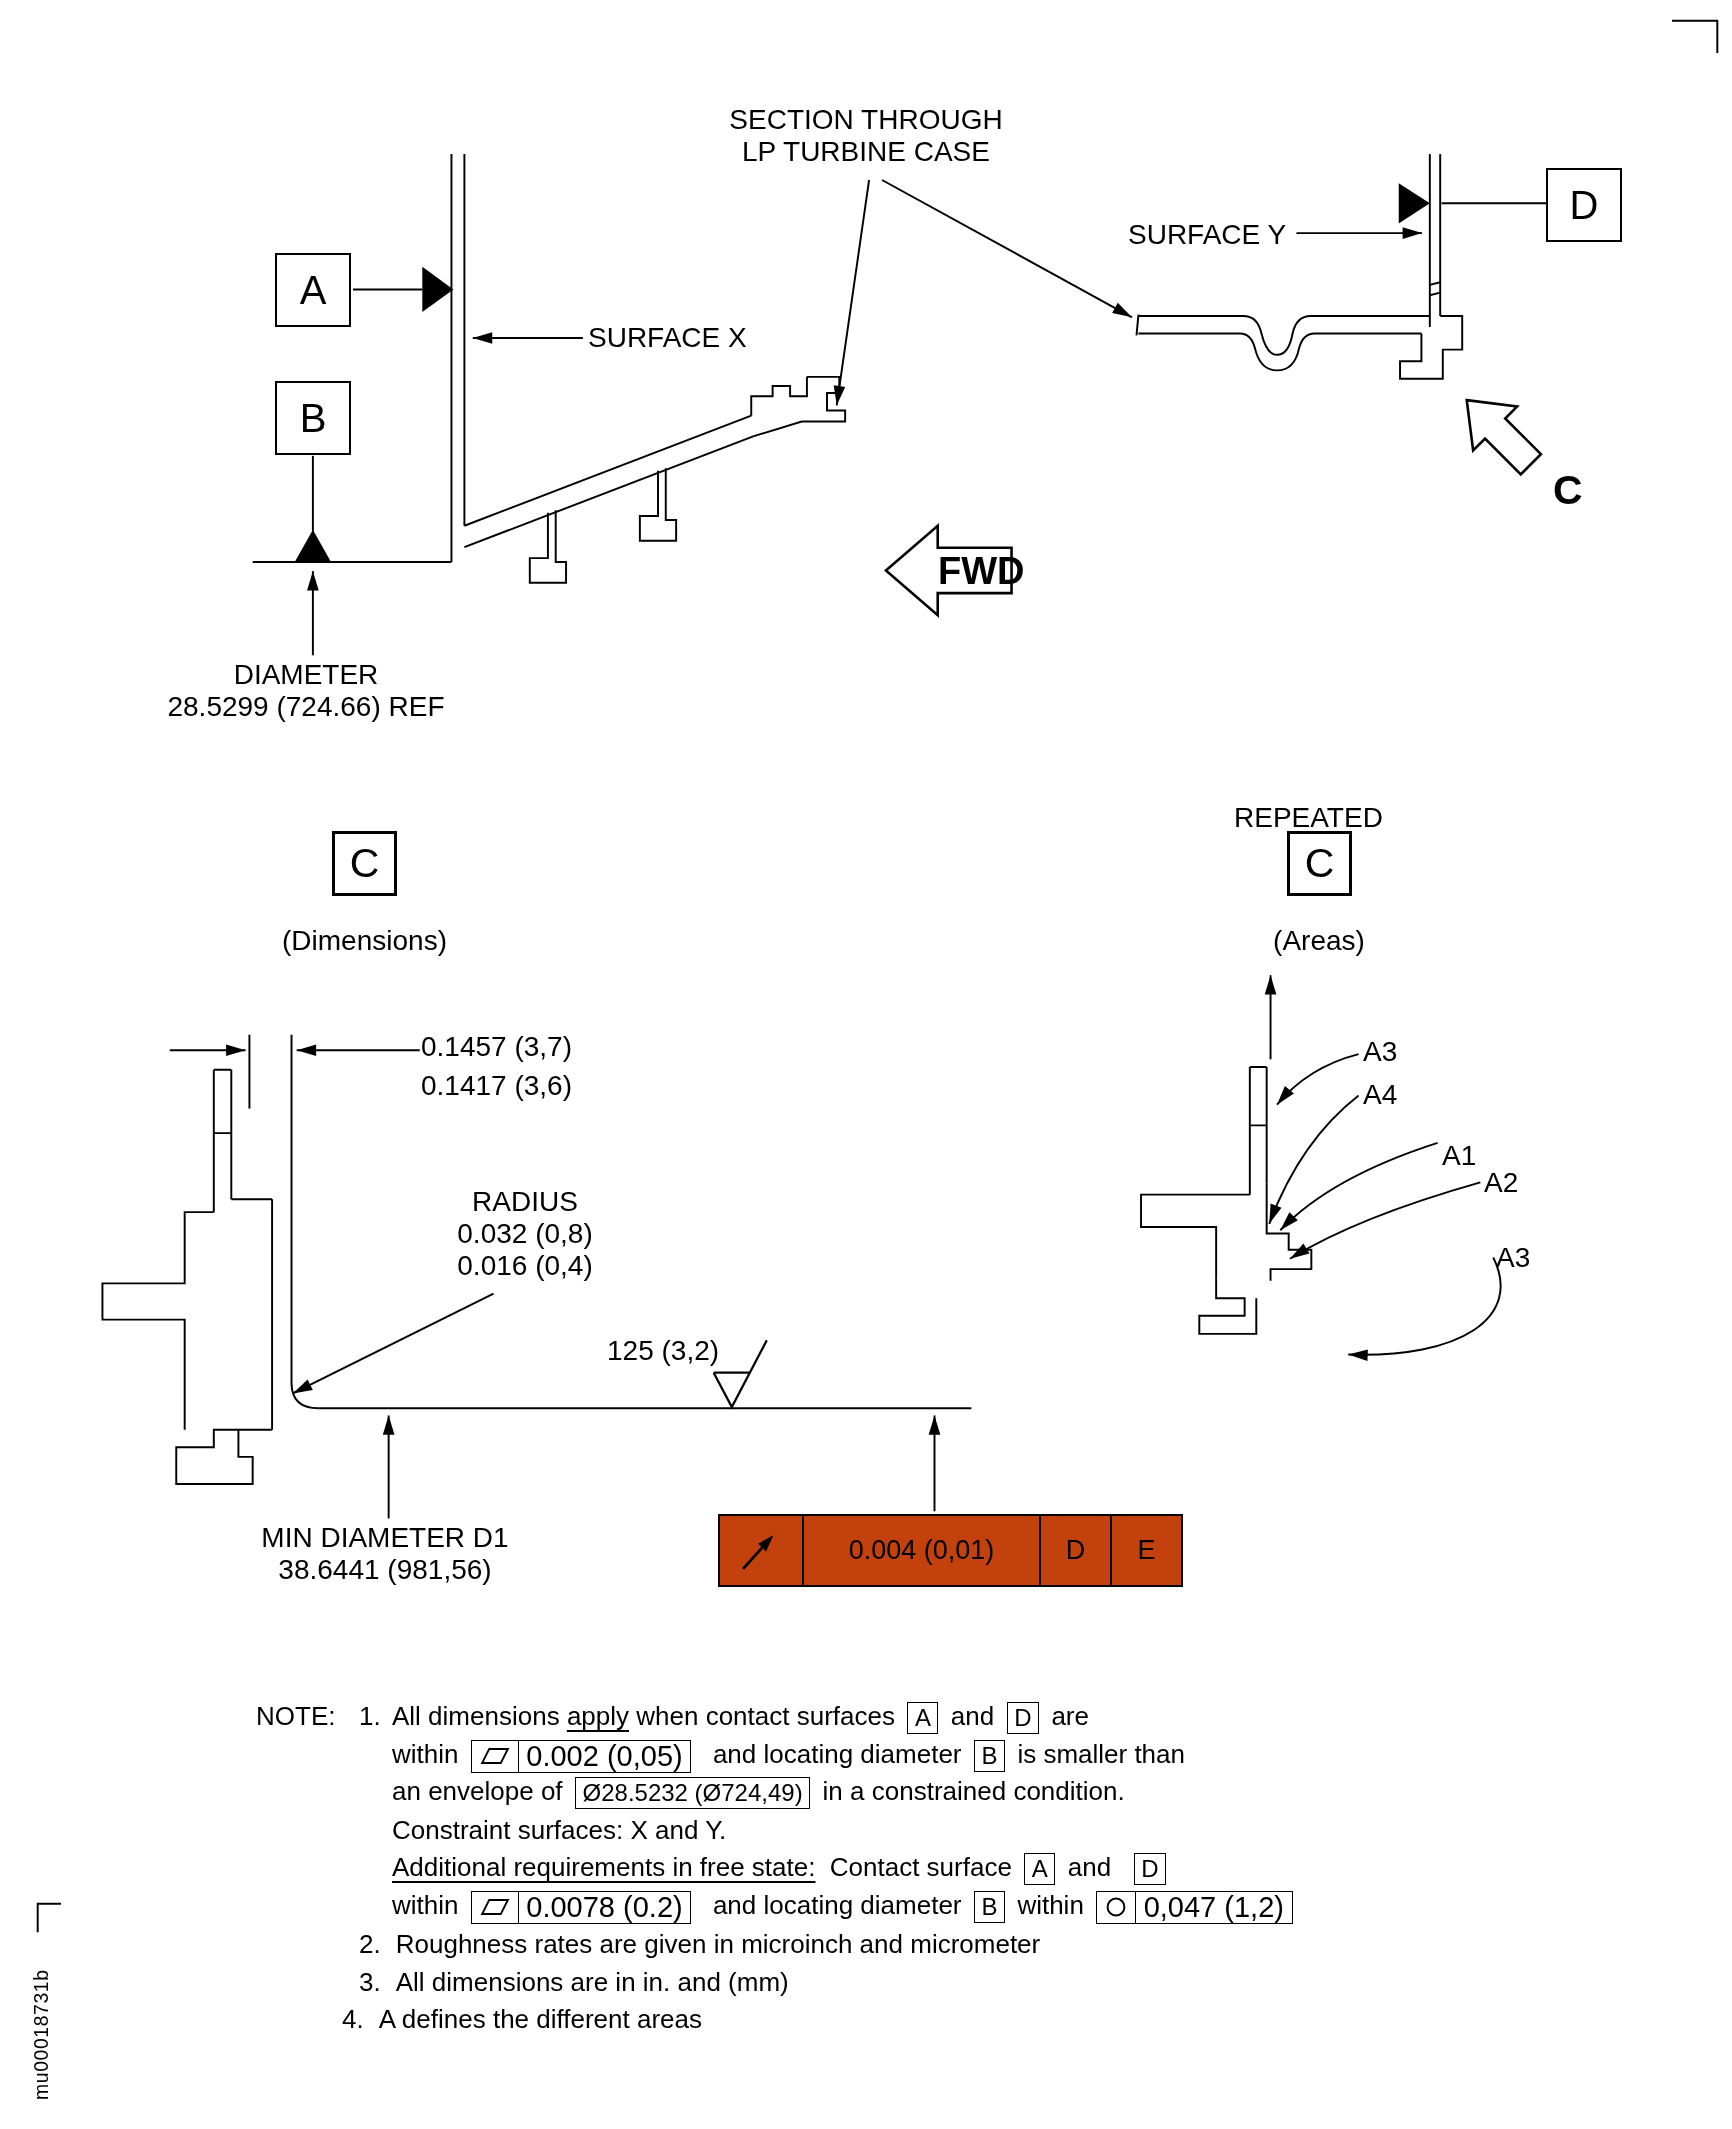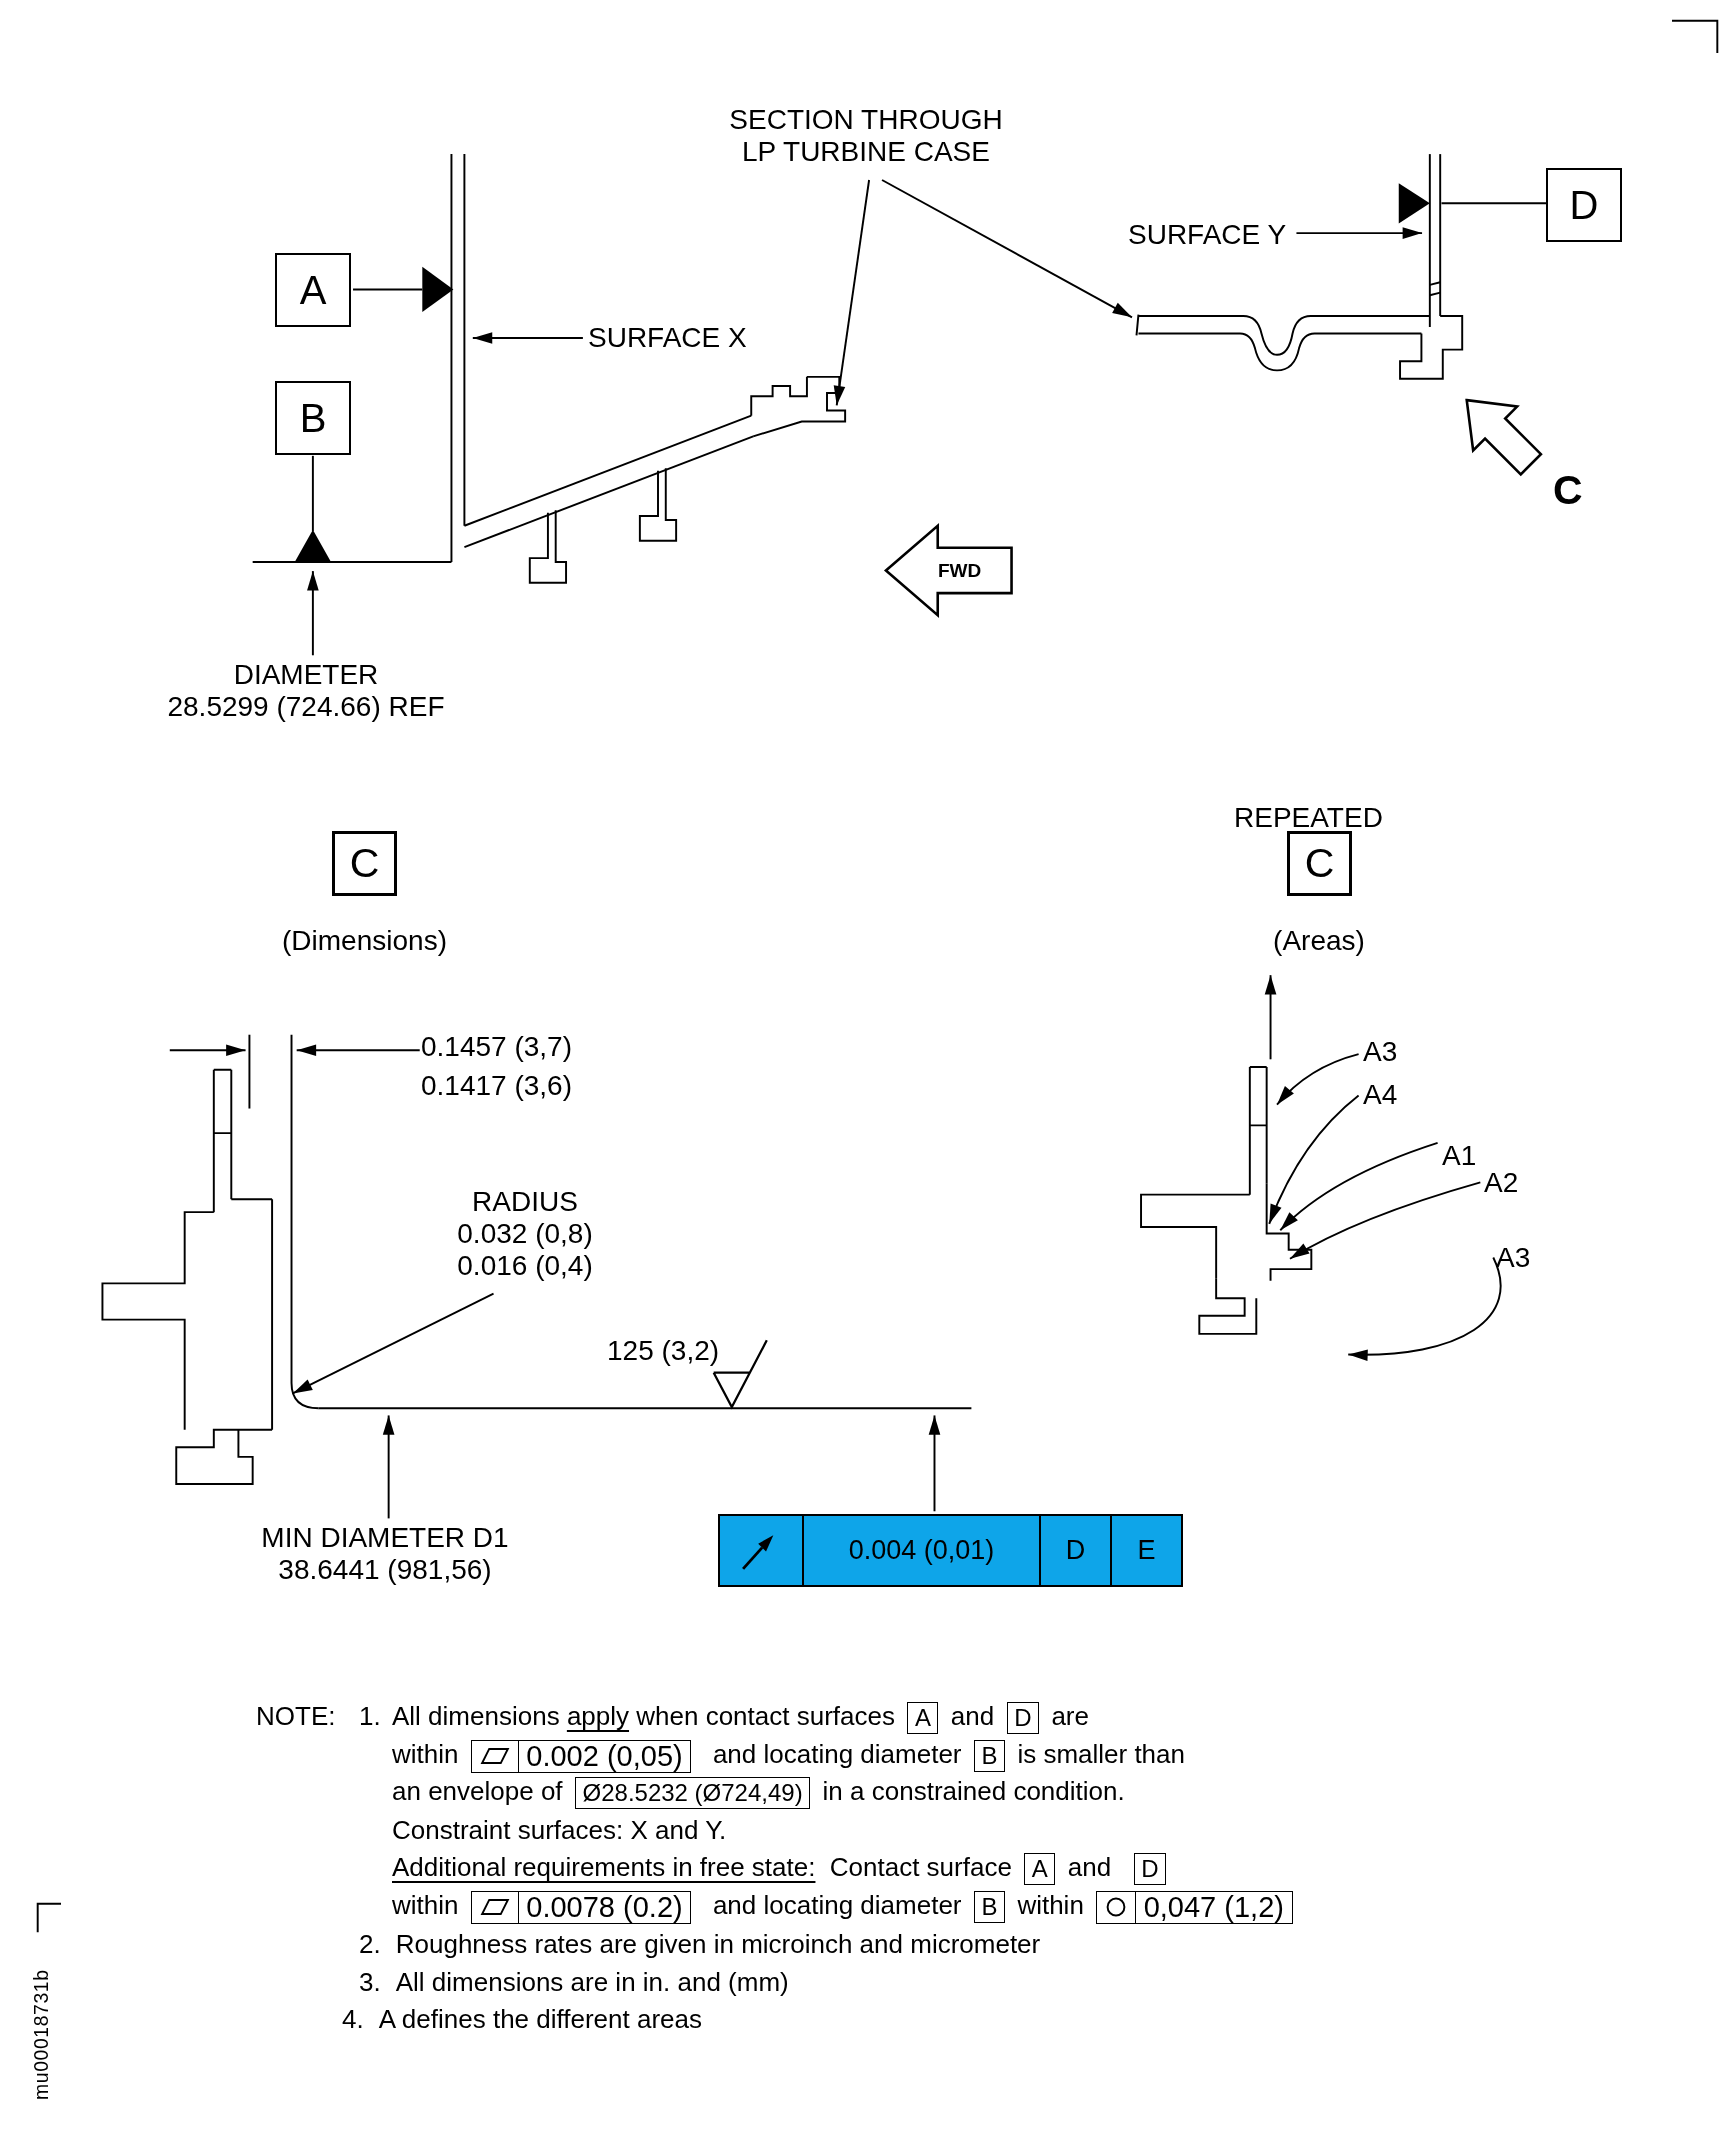--- a/index.html
+++ b/index.html
@@ -31,21 +31,21 @@
     border:1.9px solid #000; padding:0.6px 6.5px; margin:0 5.2px;
     font-size:24px; line-height:28.5px;
   }
   .nframe {
     display:inline-flex; vertical-align:middle; align-items:stretch;
     border:1.9px solid #000; margin:0 5.2px;
   }
   .nframe .cell { display:flex; align-items:center; padding:1.3px 7.8px; font-size:29px; line-height:28.5px; }
   .nframe .cell + .cell { border-left:1.9px solid #000; }
   .u { text-decoration:underline; text-underline-offset:4.5px; }
-  .fcf { position:absolute; left:718px; top:1514px; height:73px; display:flex; border:2.6px solid #000; background:#0ea5e9; }
+  .fcf { position:absolute; left:718px; top:1514px; height:73px; display:flex; border:2.6px solid #000; background:#c2410c; }
   .fcf-cell { display:flex; align-items:center; justify-content:center; border-left:2.6px solid #000; font-size:27px; }
   .fcf-cell:first-child { border-left:none; }
   .doc-code {
     position:absolute; left:30px; top:1912px; height:188px;
     writing-mode:vertical-rl; transform:rotate(180deg);
     font-size:19.4px; letter-spacing:0.6px;
   }
 </style>
 </head>
 <body>
@@ -146,21 +146,21 @@
     <div>LP TURBINE CASE</div>
   </div>
 
   <div class="datum-box" style="left:275px; top:253px;">A</div>
   <div class="datum-box" style="left:275px; top:381px;">B</div>
   <div class="datum-box" style="left:1546px; top:168px;">D</div>
 
   <div class="abs t40" style="left:588px; top:322px;">SURFACE X</div>
   <div class="abs t40" style="left:1128px; top:219px;">SURFACE Y</div>
 
-  <div class="abs bold" style="left:938px; top:554px; width:74px; font-size:19px; line-height:34px;">FWD</div>
+  <div class="abs bold" style="left:938px; top:554px; width:74px; text-align:center; font-size:38px; line-height:34px;">FWD</div>
 
   <div class="abs bold" style="left:1553px; top:468px; font-size:41px; line-height:44px;">C</div>
 
   <div class="abs t40 center" style="left:117px; top:659px; width:378px;">
     <div>DIAMETER</div>
     <div>28.5299 (724.66) REF</div>
   </div>
 
   <div class="cbox" style="left:332px; top:831px;">C</div>
   <div class="abs t40 center" style="left:264px; top:925px; width:201px;">(Dimensions)</div>

